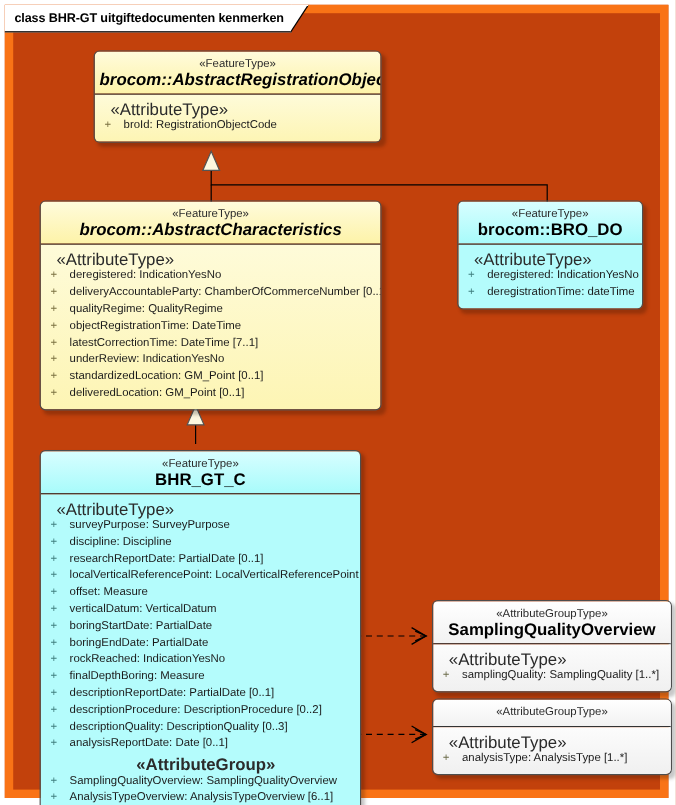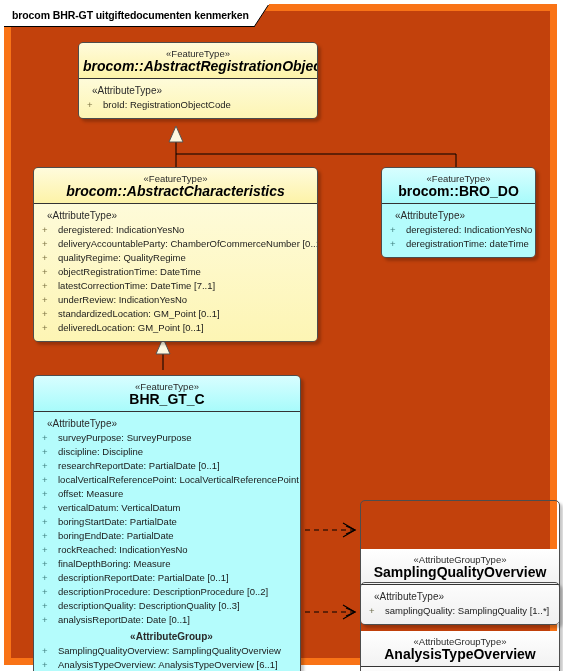--- a/index.html
+++ b/index.html
@@ -87,21 +87,21 @@
     line-height: 13px;
     white-space: nowrap;
   }
   .uml-box .hdr .cname.italic { font-style: italic; }
 
   .uml-box .compartment {
     box-sizing: border-box;
     padding: 5px 4px 6px 4px;
   }
   .group-label {
-    font-size: 10px;
+    font-size: 14px;
     color: #2b2b2b;
     line-height: 14px;
     padding-left: 9px;
     white-space: nowrap;
   }
   .attr-row {
     display: flex;
     line-height: 14px;
     font-size: 9.5px;
     color: #1a1a1a;
@@ -118,21 +118,21 @@
 
   
   .theme-yellow .hdr { background: linear-gradient(to bottom, #fffbdc 0%, #fdf3a8 100%); }
   .theme-yellow .compartment { background: linear-gradient(to bottom, #fefbd9 0%, #fdf5b4 100%); }
   .theme-yellow .attr-row .vis { color: #7a7040; }
 
   .theme-cyan .hdr { background: linear-gradient(to bottom, #d8feff 0%, #a8fbfb 100%); }
   .theme-cyan .compartment { background: #b4fcfc; }
   .theme-cyan .attr-row .vis { color: #3f7d7d; }
 
-  .theme-white .hdr { background: linear-gradient(to bottom, #ffffff 0%, #f2f2f2 100%); margin-top: 48px; }
+  .theme-white .hdr { background: linear-gradient(to bottom, #ffffff 0%, #f2f2f2 100%); }
   .theme-white .compartment { background: linear-gradient(to bottom, #fcfcfc 0%, #f0f0f0 100%); }
   .theme-white .attr-row .vis { color: #6b6b4a; }
 
   
   #connector-layer {
     position: absolute;
     left: 0; top: 0;
     width: 563px; height: 671px;
     pointer-events: none;
   }
@@ -329,34 +329,34 @@
       <div class="attr-row">
           <span class="vis">+</span>
           <span class="sig">samplingQuality: SamplingQuality [1..*]</span>
         </div>
     </div>
   </div>
 
   <div class="uml-box theme-white" id="box-analysis-type-overview" style="left:349px; top:571px; width:200px;">
     <div class="hdr">
       <div class="stereo">«AttributeGroupType»</div>
-      <div class="cname">AnalysisTypeOverview</div>
-    </div>
-    <div class="compartment">
-      <div class="group-label">«AttributeType»</div>
-      <div class="attr-row">
-          <span class="vis">+</span>
+    </div>
+    <div class="compartment">
+      <div class="group-label">«AttributeType»</div>
+      <div class="attr-row">
+          <span class="vis">+</span>
+          <span class="sig">analysisType: AnalysisType [1..*]</span>
         </div>
     </div>
   </div>
 
 </div>
 
 <div id="diagram-title-tab">
   <div class="tab-body">
-    <span class="tab-label">brocom BHR-GT uitgiftedocumenten kenmerken</span>
+    <span class="tab-label">class BHR-GT uitgiftedocumenten kenmerken</span>
     <svg class="tab-slant" viewBox="0 0 15 23" width="15" height="23">
       <polygon points="0,0 15,0 0,23" fill="#ffffff" stroke="none"></polygon>
       <line x1="15" y1="0" x2="0" y2="23" stroke="#000000" stroke-width="1"></line>
       <line x1="0" y1="0" x2="15" y2="0" stroke="#ffffff" stroke-width="2"></line>
     </svg>
   </div>
 </div>
 
 </body></html>

